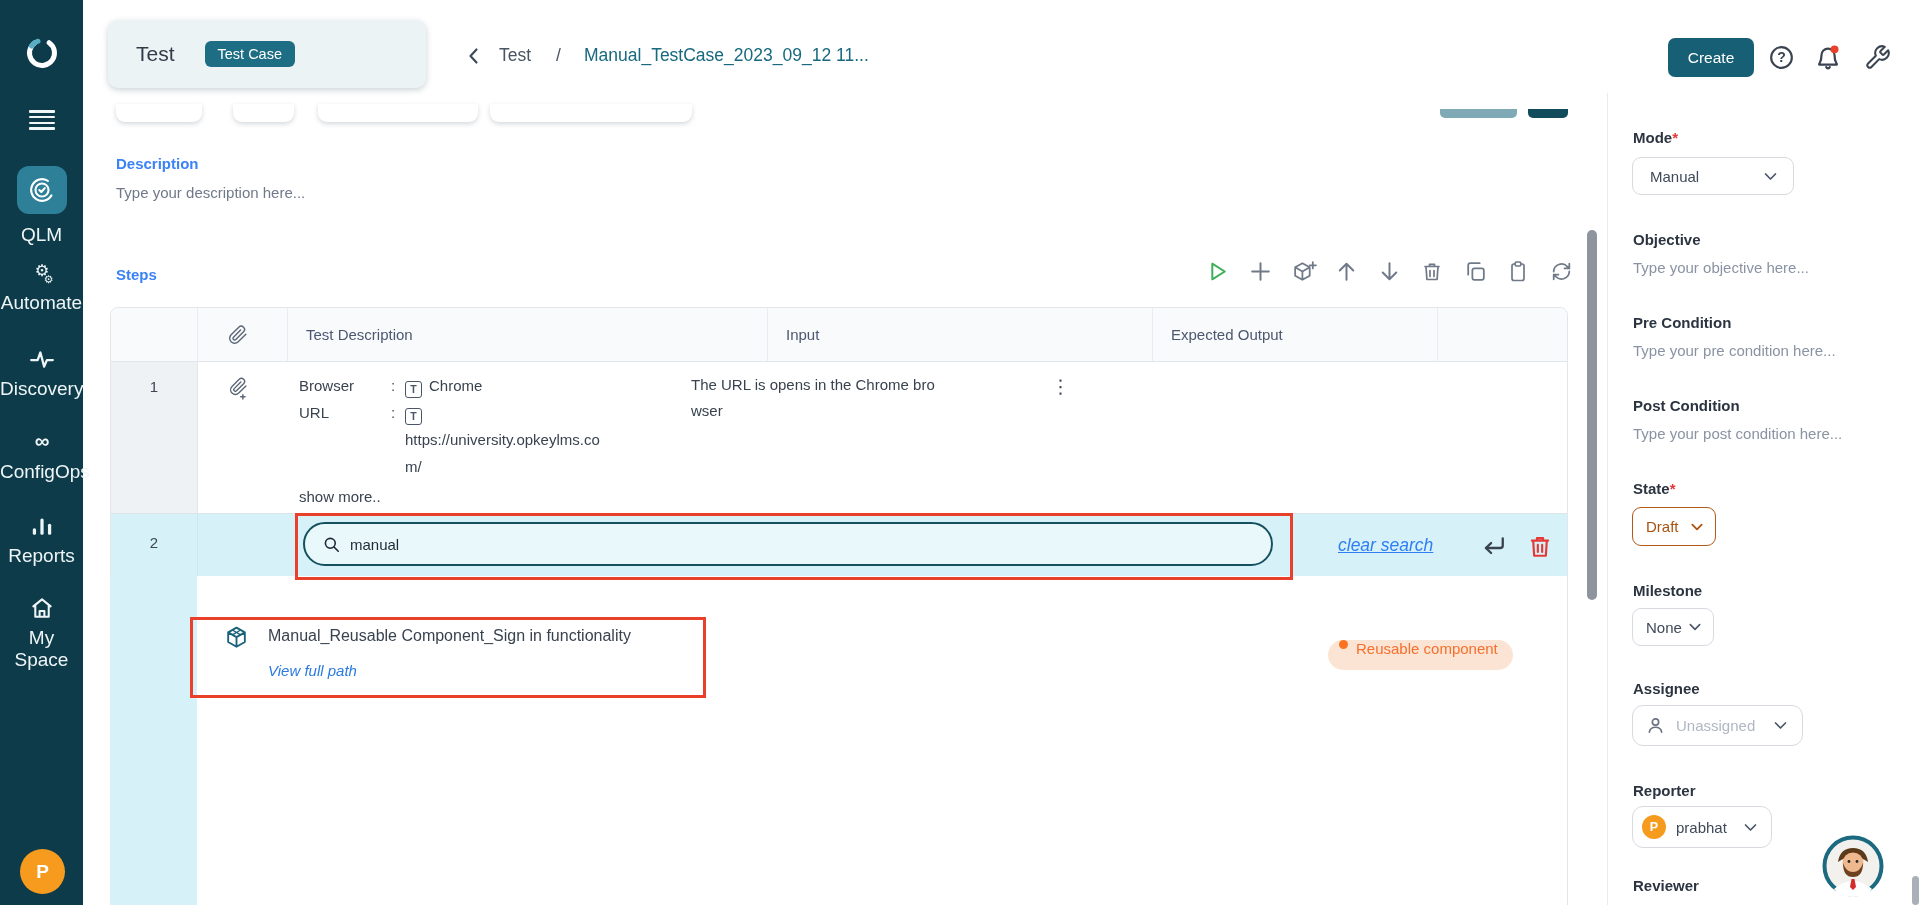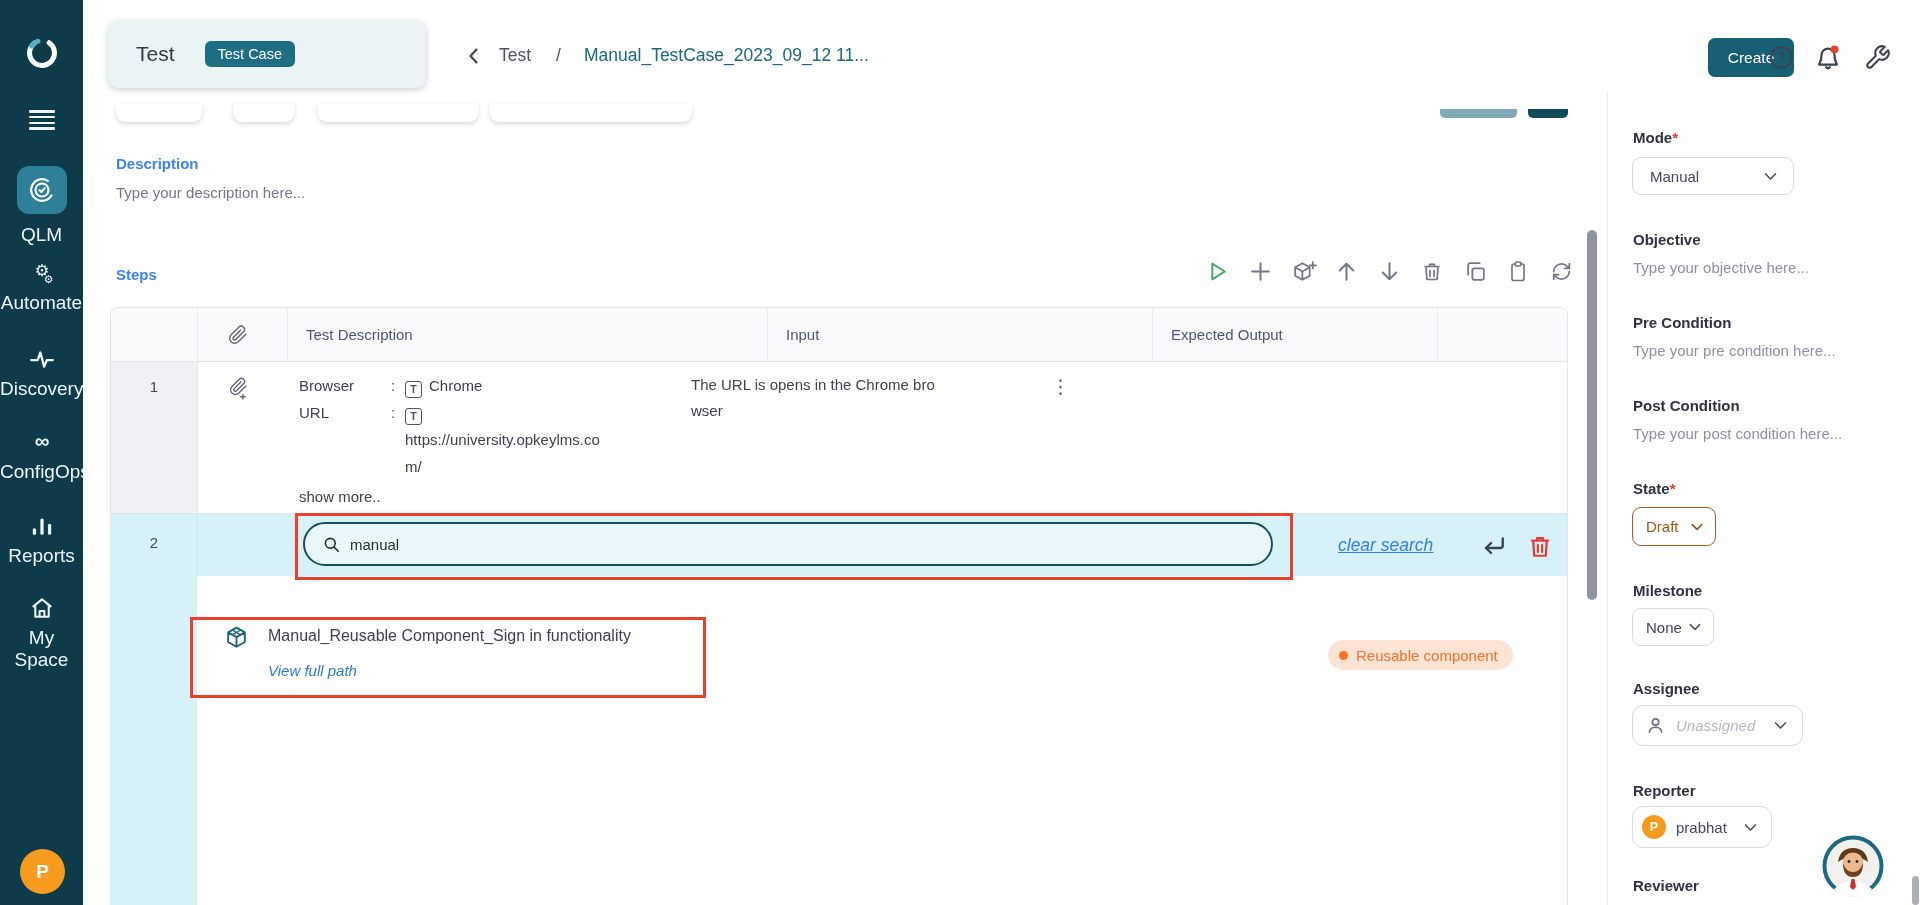--- a/index.html
+++ b/index.html
@@ -26,21 +26,21 @@
               border-radius:10px; box-shadow:0 2px 6px rgba(20,50,70,.22);
               display:flex; align-items:center; }
   .hdr-title { margin-left:28px; font-size:21px; color:#313c48; font-weight:500; }
   .hdr-badge { margin-left:30px; background:#1d6e84; color:#fff; font-size:14.5px;
                padding:5px 13px; border-radius:6px; }
   .crumb-back { position:absolute; left:462px; top:44px; }
   .crumb-parent { position:absolute; left:499px; top:45px; font-size:17.5px; color:#4a5462; }
   .crumb-sep { position:absolute; left:556px; top:45px; font-size:17.5px; color:#4a5462; }
   .crumb-current { position:absolute; left:584px; top:45px; font-size:17.5px; color:#17697f; }
   .create-btn { position:absolute; left:1668px; top:38px; width:86px; height:39px; background:#175f75;
-                border:none; border-radius:7px; color:#fff; font-size:15.5px; font-family:inherit; cursor:pointer;margin-left:40px; }
+                border:none; border-radius:7px; color:#fff; font-size:15.5px; font-family:inherit; cursor:pointer; }
   .hdr-ic { position:absolute; top:44px; cursor:pointer; }
 
   
   .pill-cut { position:absolute; top:104px; height:18px; background:#fff;
               border-radius:0 0 9px 9px; box-shadow:0 2px 5px rgba(16,42,67,.18); }
   .bar-cut { position:absolute; top:109px; height:9px; border-radius:0 0 5px 5px; }
 
   
   .sec-label { position:absolute; font-size:15px; font-weight:bold; color:#3b82f6; }
   .placeholder-txt { position:absolute; font-size:15px; color:#70798a; }
@@ -93,21 +93,21 @@
 
   
   .result-strip { position:absolute; left:110px; top:576px; width:87px; height:329px; background:#d6f1f8; }
   .result-panel { position:absolute; left:197px; top:576px; width:1371px; height:329px; background:#fff;
                   border-right:1px solid #e2e6eb; }
   .result-item-title { position:absolute; left:268px; top:627px; font-size:16px; color:#39434f; }
   .result-link { position:absolute; left:268px; top:662px; font-size:15px; font-style:italic;
                  color:#2b7bdf; cursor:pointer; background:none; border:none; font-family:inherit; }
   .result-cube { position:absolute; left:224px; top:625px; }
   .result-badge { position:absolute; left:1328px; top:640px; height:30px; border-radius:15px;
-                  background:#fce4d4; display:flex; align-items:center; padding:0 15px 0 11px; }
+                  background:#fce4d4; display:flex; align-items:flex-start; padding:0 15px 0 11px; }
   .result-badge .dot { width:9px; height:9px; border-radius:50%; background:#f87420; margin-right:8px; }
   .result-badge .txt { font-size:15px; color:#f4702c; }
 
   .vscroll { position:absolute; left:1587px; top:230px; width:10px; height:370px;
              background:#8f959d; border-radius:5px; }
   .vscroll2 { position:absolute; left:1912px; top:876px; width:7px; height:29px;
               background:#aab0b8; border-radius:4px; }
 
   
   .panel-border { position:absolute; left:1607px; top:93px; width:1px; height:812px; background:#e8ebee; }
@@ -417,21 +417,21 @@
 
   <div class="dp-label" style="top:582px;">Milestone</div>
   <button class="dp-select" style="top:608px;width:82px;height:38px;padding:0 10px 0 13px;">
     <span>None</span>
     <svg class="chev" width="16" height="16" viewBox="0 0 24 24">
       <polyline points="5,8.5 12,15.5 19,8.5" fill="none" stroke="#4a5568" stroke-width="2.4" stroke-linecap="round" stroke-linejoin="round"></polyline>
     </svg>
   </button>
 
   <div class="dp-label" style="top:680px;">Assignee</div>
-  <button class="dp-select" style="top:705px;width:171px;height:41px;padding:0 13px 0 12px;border-radius:11px;font-style:italic;">
+  <button class="dp-select" style="top:705px;width:171px;height:41px;padding:0 13px 0 12px;border-radius:11px;">
     <svg width="21" height="21" viewBox="0 0 24 24" style="margin-right:10px;">
       <circle cx="12" cy="8" r="3.6" fill="none" stroke="#6b7280" stroke-width="1.9"></circle>
       <path d="M5 19.5c.6-3.8 3.6-5.5 7-5.5s6.4 1.7 7 5.5" fill="none" stroke="#6b7280" stroke-width="1.9" stroke-linecap="round"></path>
     </svg>
     <span style="color:#b0b7c3;">Unassigned</span>
     <svg class="chev" width="17" height="17" viewBox="0 0 24 24">
       <polyline points="5,8.5 12,15.5 19,8.5" fill="none" stroke="#4a5568" stroke-width="2.4" stroke-linecap="round" stroke-linejoin="round"></polyline>
     </svg>
   </button>
 

